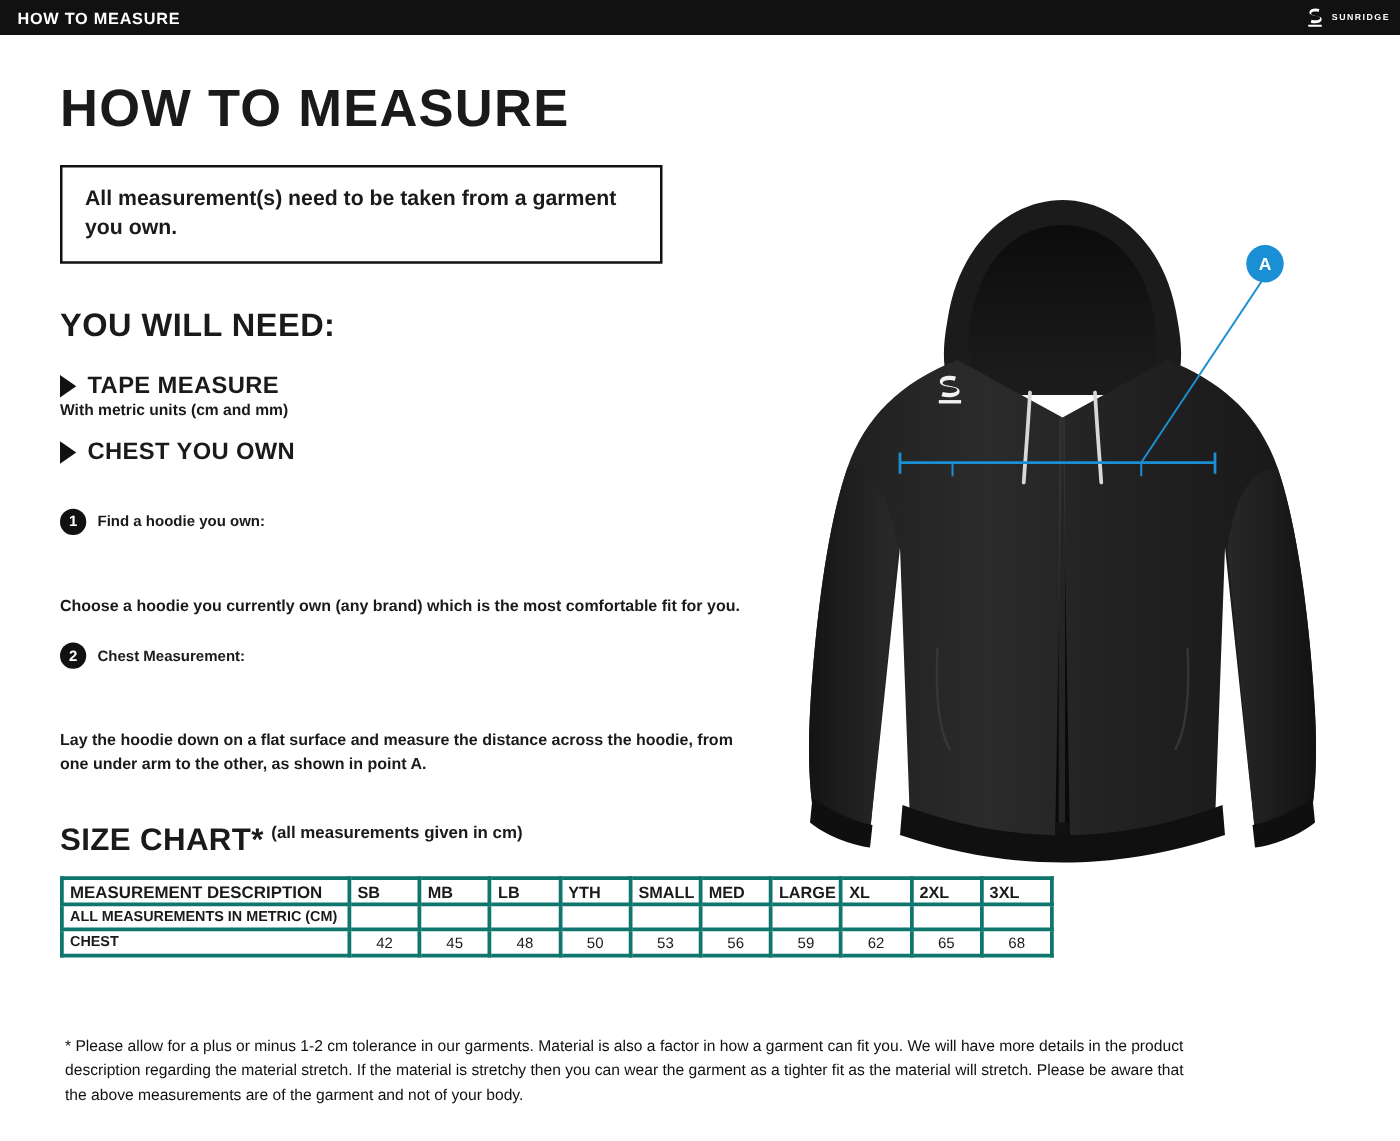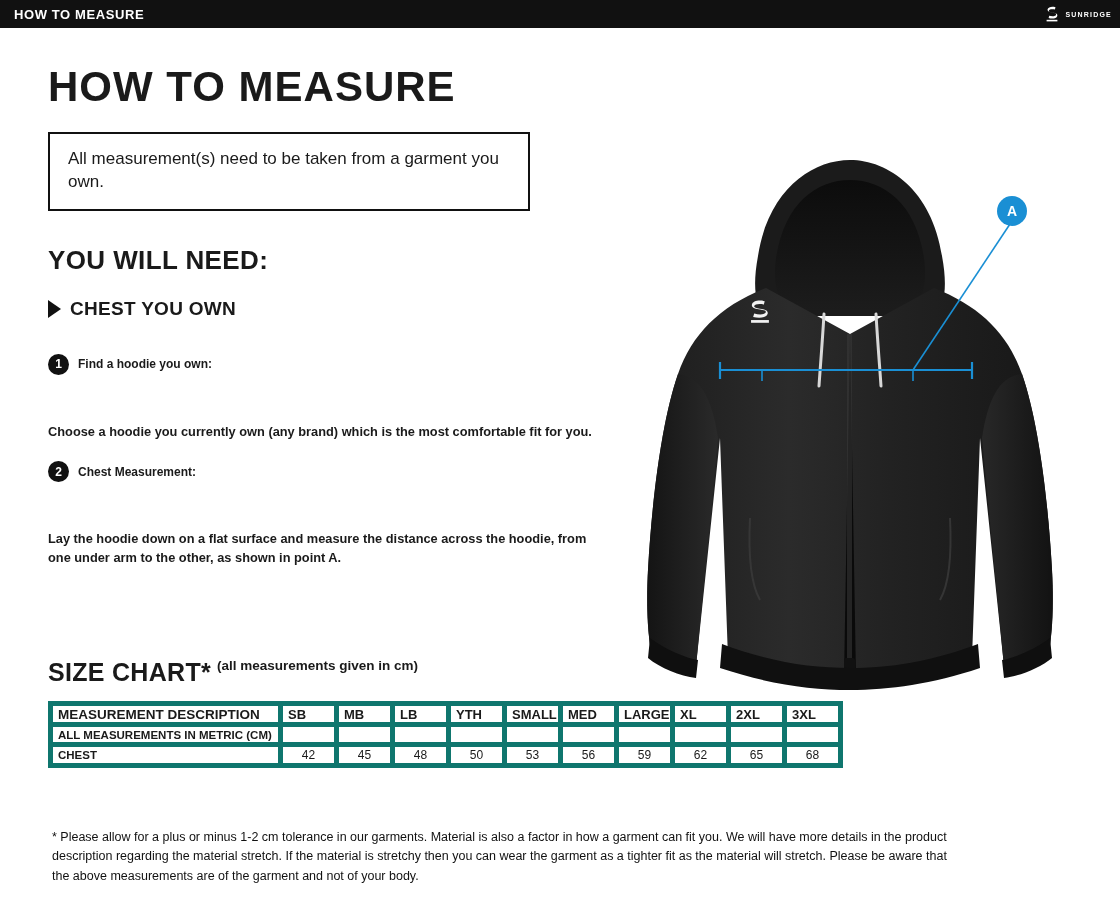--- a/index.html
+++ b/index.html
@@ -71,21 +71,21 @@
   }
 
   .callout {
     border: 2px solid #111111;
     padding: 14px 16px 15px 18px;
     width: 482px;
     margin-bottom: 34px;
   }
   .callout-text {
     font-size: 17px;
-    font-weight: normal;
+    font-weight: bold;
     line-height: 1.35;
     margin: 0;
   }
 
   h2.section-title {
     font-size: 26px;
     font-weight: bold;
     letter-spacing: 0.4px;
     margin: 0 0 22px 0;
   }
@@ -171,21 +171,21 @@
     font-weight: bold;
   }
 
   table.size-table {
     border-collapse: collapse;
     width: 795px;
     table-layout: fixed;
   }
   table.size-table th,
   table.size-table td {
-    border: 5px solid #0f766e;
+    border: 3px solid #0f766e;
     height: 21px;
     padding: 0 5px;
     font-size: 12px;
   }
   table.size-table thead th {
     font-weight: bold;
     font-size: 13px;
     text-align: left;
   }
   table.size-table thead th.desc {
@@ -257,20 +257,27 @@
 
   <div class="left-col">
     <h1 class="main-title">HOW TO MEASURE</h1>
 
     <div class="callout">
       <p class="callout-text">All measurement(s) need to be taken from a garment you own.</p>
     </div>
 
     <h2 class="section-title">YOU WILL NEED:</h2>
 
+    <div class="need-item">
+      <div class="need-head">
+        <span class="tri"></span>
+        <span class="need-title">TAPE MEASURE</span>
+      </div>
+      <div class="need-sub">With metric units (cm and mm)</div>
+    </div>
 
     <div class="need-item">
       <div class="need-head">
         <span class="tri"></span>
         <span class="need-title">CHEST YOU OWN</span>
       </div>
     </div>
 
     <div class="steps">
       <div class="step">

